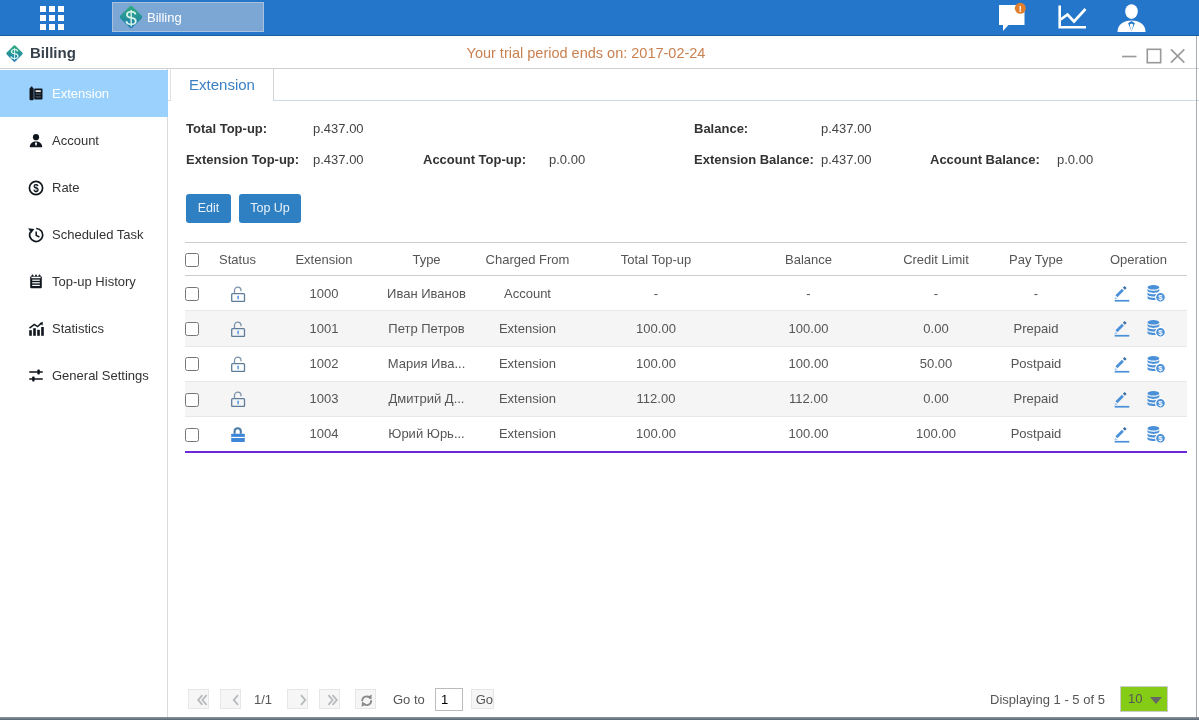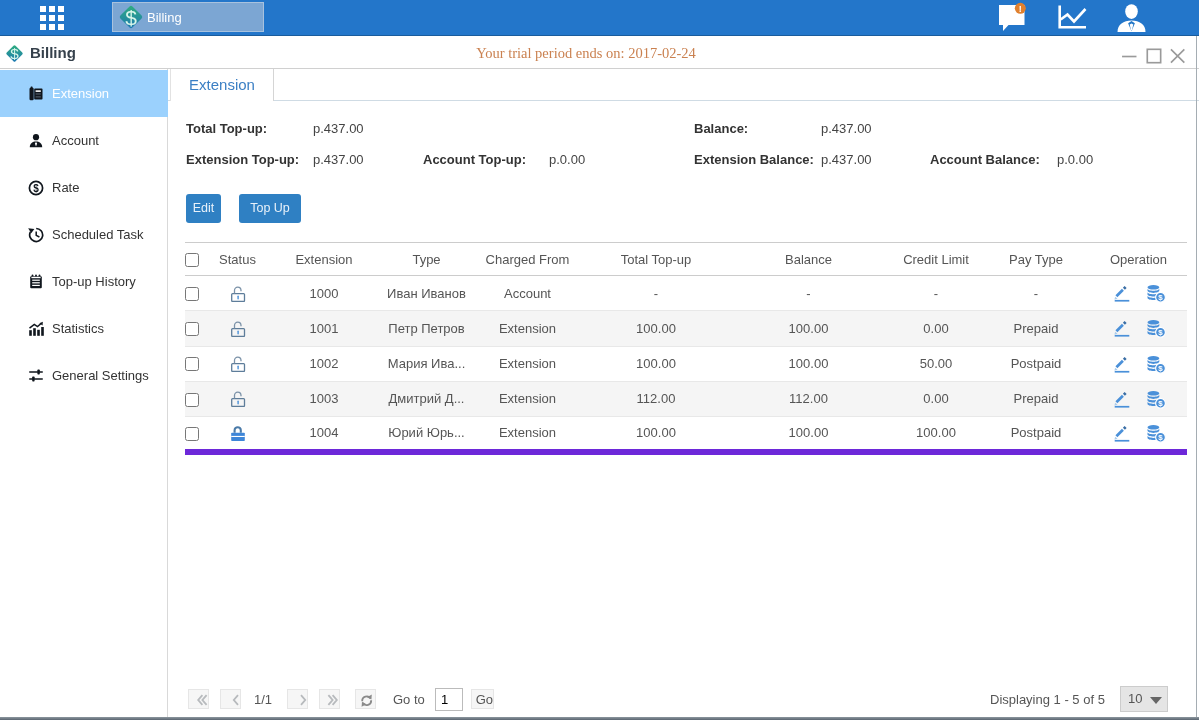--- a/index.html
+++ b/index.html
@@ -10,21 +10,21 @@
 #topbar { position:absolute; left:0; top:0; width:1199px; height:36px; background:#2376ca; border-bottom:1.5px solid #1a5c9c; }
 #gridicon { position:absolute; left:40px; top:6px; width:25px; height:24px; }
 #gridicon div { position:absolute; width:6px; height:6px; background:#fff; }
 #apptab { position:absolute; left:112px; top:2px; width:152px; height:30px; background:#7ca6d3; border:1px solid #a8c2de; }
 #apptab .txt { position:absolute; left:34px; top:7px; color:#fff; font-size:13px; }
 .diamond { position:absolute; }
 
 
 #titlebar { position:absolute; left:0; top:36px; width:1199px; height:33px; background:#fff; border-bottom:1px solid #d0d0d0; }
 #titlebar .title { position:absolute; left:30px; top:8px; font-size:15px; font-weight:bold; color:#36414c; }
-#trial { position:absolute; left:0; top:9px; width:1172px; text-align:center; font-size:14.5px; color:#ca8150;font-family:Liberation Serif, serif; }
+#trial { position:absolute; left:0; top:9px; width:1172px; text-align:center; font-size:14.5px; color:#ca8150; }
 #winbtns { position:absolute; right:14px; top:8px; width:70px; height:18px; color:#9a9a9a; }
 
 
 #sidebar { position:absolute; left:0; top:69px; width:168px; height:648px; background:#fff; border-right:1px solid #d9d9d9; }
 .menuitem { position:absolute; left:0; width:168px; height:47px; font-size:13px; color:#333; }
 .menuitem .label { position:absolute; left:52px; top:16px; }
 .menuitem.sel { background:#9bd1fd; color:#fff; }
 .micon { position:absolute; left:28px; top:16px; width:16px; height:16px; }
 
 
@@ -36,21 +36,21 @@
 .lbl { position:absolute; font-size:13px; font-weight:bold; color:#333; white-space:nowrap; }
 .val { position:absolute; font-size:13px; color:#444; white-space:nowrap; }
 
 .btn { position:absolute; top:125px; height:29px; background:#2f80c3; border-radius:3px; color:#e8f1fa; font-size:12.5px; text-align:center; line-height:29px; }
 
 
 #tbl { position:absolute; left:17px; top:173px; width:1002px; border-collapse:collapse; table-layout:fixed; font-size:13px; color:#555; }
 #tbl th { font-weight:normal; color:#555; border-top:1px solid #ccc; border-bottom:1px solid #ccc; height:33.2px; text-align:center;margin-top:16px; }
 #tbl td { height:35.2px; text-align:center; border-bottom:1px solid #e8e8e8; }
 #tbl tr.odd td { background:#f5f5f5; }
-#tbl tr:last-child td { border-bottom:6px solid #6d28d9; }
+#tbl tr:last-child td { border-bottom:2px solid #6d28d9; }
 .cb { display:inline-block; width:14px; height:14px; border:1.3px solid #777; border-radius:2.5px; background:#fff; vertical-align:middle; }
 
 
 #pager { position:absolute; left:0; top:617px; width:1031px; height:31px; font-size:13px; color:#555; }
 .pbtn { position:absolute; top:3px; width:21px; height:20px; background:#f6f6f6; border:1px solid #e6e6e6; color:#555; text-align:right; line-height:20px; font-size:13px; }
 .pbtn svg { margin-top:4px; }
 #bottomline { position:absolute; left:0; top:717px; width:1199px; height:3px; background:linear-gradient(#8d979f,#5a6570); }
 </style>
 </head>
 <body>
@@ -199,21 +199,21 @@
 
   <div class="lbl" style="left:18px;top:83px">Extension Top-up:</div>
   <div class="val" style="left:145px;top:83px">р.437.00</div>
   <div class="lbl" style="left:255px;top:83px">Account Top-up:</div>
   <div class="val" style="left:381px;top:83px">р.0.00</div>
   <div class="lbl" style="left:526px;top:83px">Extension Balance:</div>
   <div class="val" style="left:653px;top:83px">р.437.00</div>
   <div class="lbl" style="left:762px;top:83px">Account Balance:</div>
   <div class="val" style="left:889px;top:83px">р.0.00</div>
 
-  <div class="btn" style="left:18px;width:35px">Edit</div>
+  <div class="btn" style="left:18px;width:45px">Edit</div>
   <div class="btn" style="left:71px;width:62px">Top Up</div>
 
   <table id="tbl">
     <colgroup>
       <col style="width:25px">
         <col style="width:55px">
         <col style="width:118px">
         <col style="width:87px">
       <col style="width:115px">
         <col style="width:142px">
@@ -342,21 +342,21 @@
     <div class="pbtn" style="left:151px"><svg width="12" height="12" viewBox="0 0 12 12">
           <path d="M1.4 1.2 L5.6 6 L1.4 10.8 M5.6 1.2 L9.8 6 L5.6 10.8" stroke="#b7babd" stroke-width="1.8" fill="none"></path>
         </svg></div>
     <div class="pbtn" style="left:187px"><svg width="17" height="17" viewBox="0 0 17 17" style="margin-top:2px">
           <use href="#refresh"></use>
         </svg></div>
     <span class="abs" style="left:225px;top:6px">Go to</span>
     <input class="abs" style="left: 267px; top: 2px; width: 28px; height: 23px; border: 1px solid rgb(187, 187, 187); font-size: 13px; padding-left: 5px; font-family: &quot;Liberation Sans&quot;;" value="1">
     <div class="pbtn" style="left:303px;width:23px;color:#555;font-size:13px">Go</div>
     <span class="abs" style="left:822px;top:6px">Displaying 1 - 5 of 5</span>
-    <div class="abs" style="left:952px;top:0px;width:48px;height:26px;border:1px solid #ccc;background:#e5e5e5">
+    <div class="abs" style="left:952px;top:0px;width:48px;height:26px;border:1px solid #ccc;background:#84cc16">
       <span style="position:absolute;left:7px;top:4px">10</span>
       <svg style="position:absolute;left:28px;top:9px" width="14" height="9" viewBox="0 0 14 9">
           <path d="M1 1 h12 l-6 7 z" fill="#666"></path>
         </svg>
     </div>
   </div>
 </div>
 
 <div id="rightedge"></div>
 <div id="bottomline"></div>

